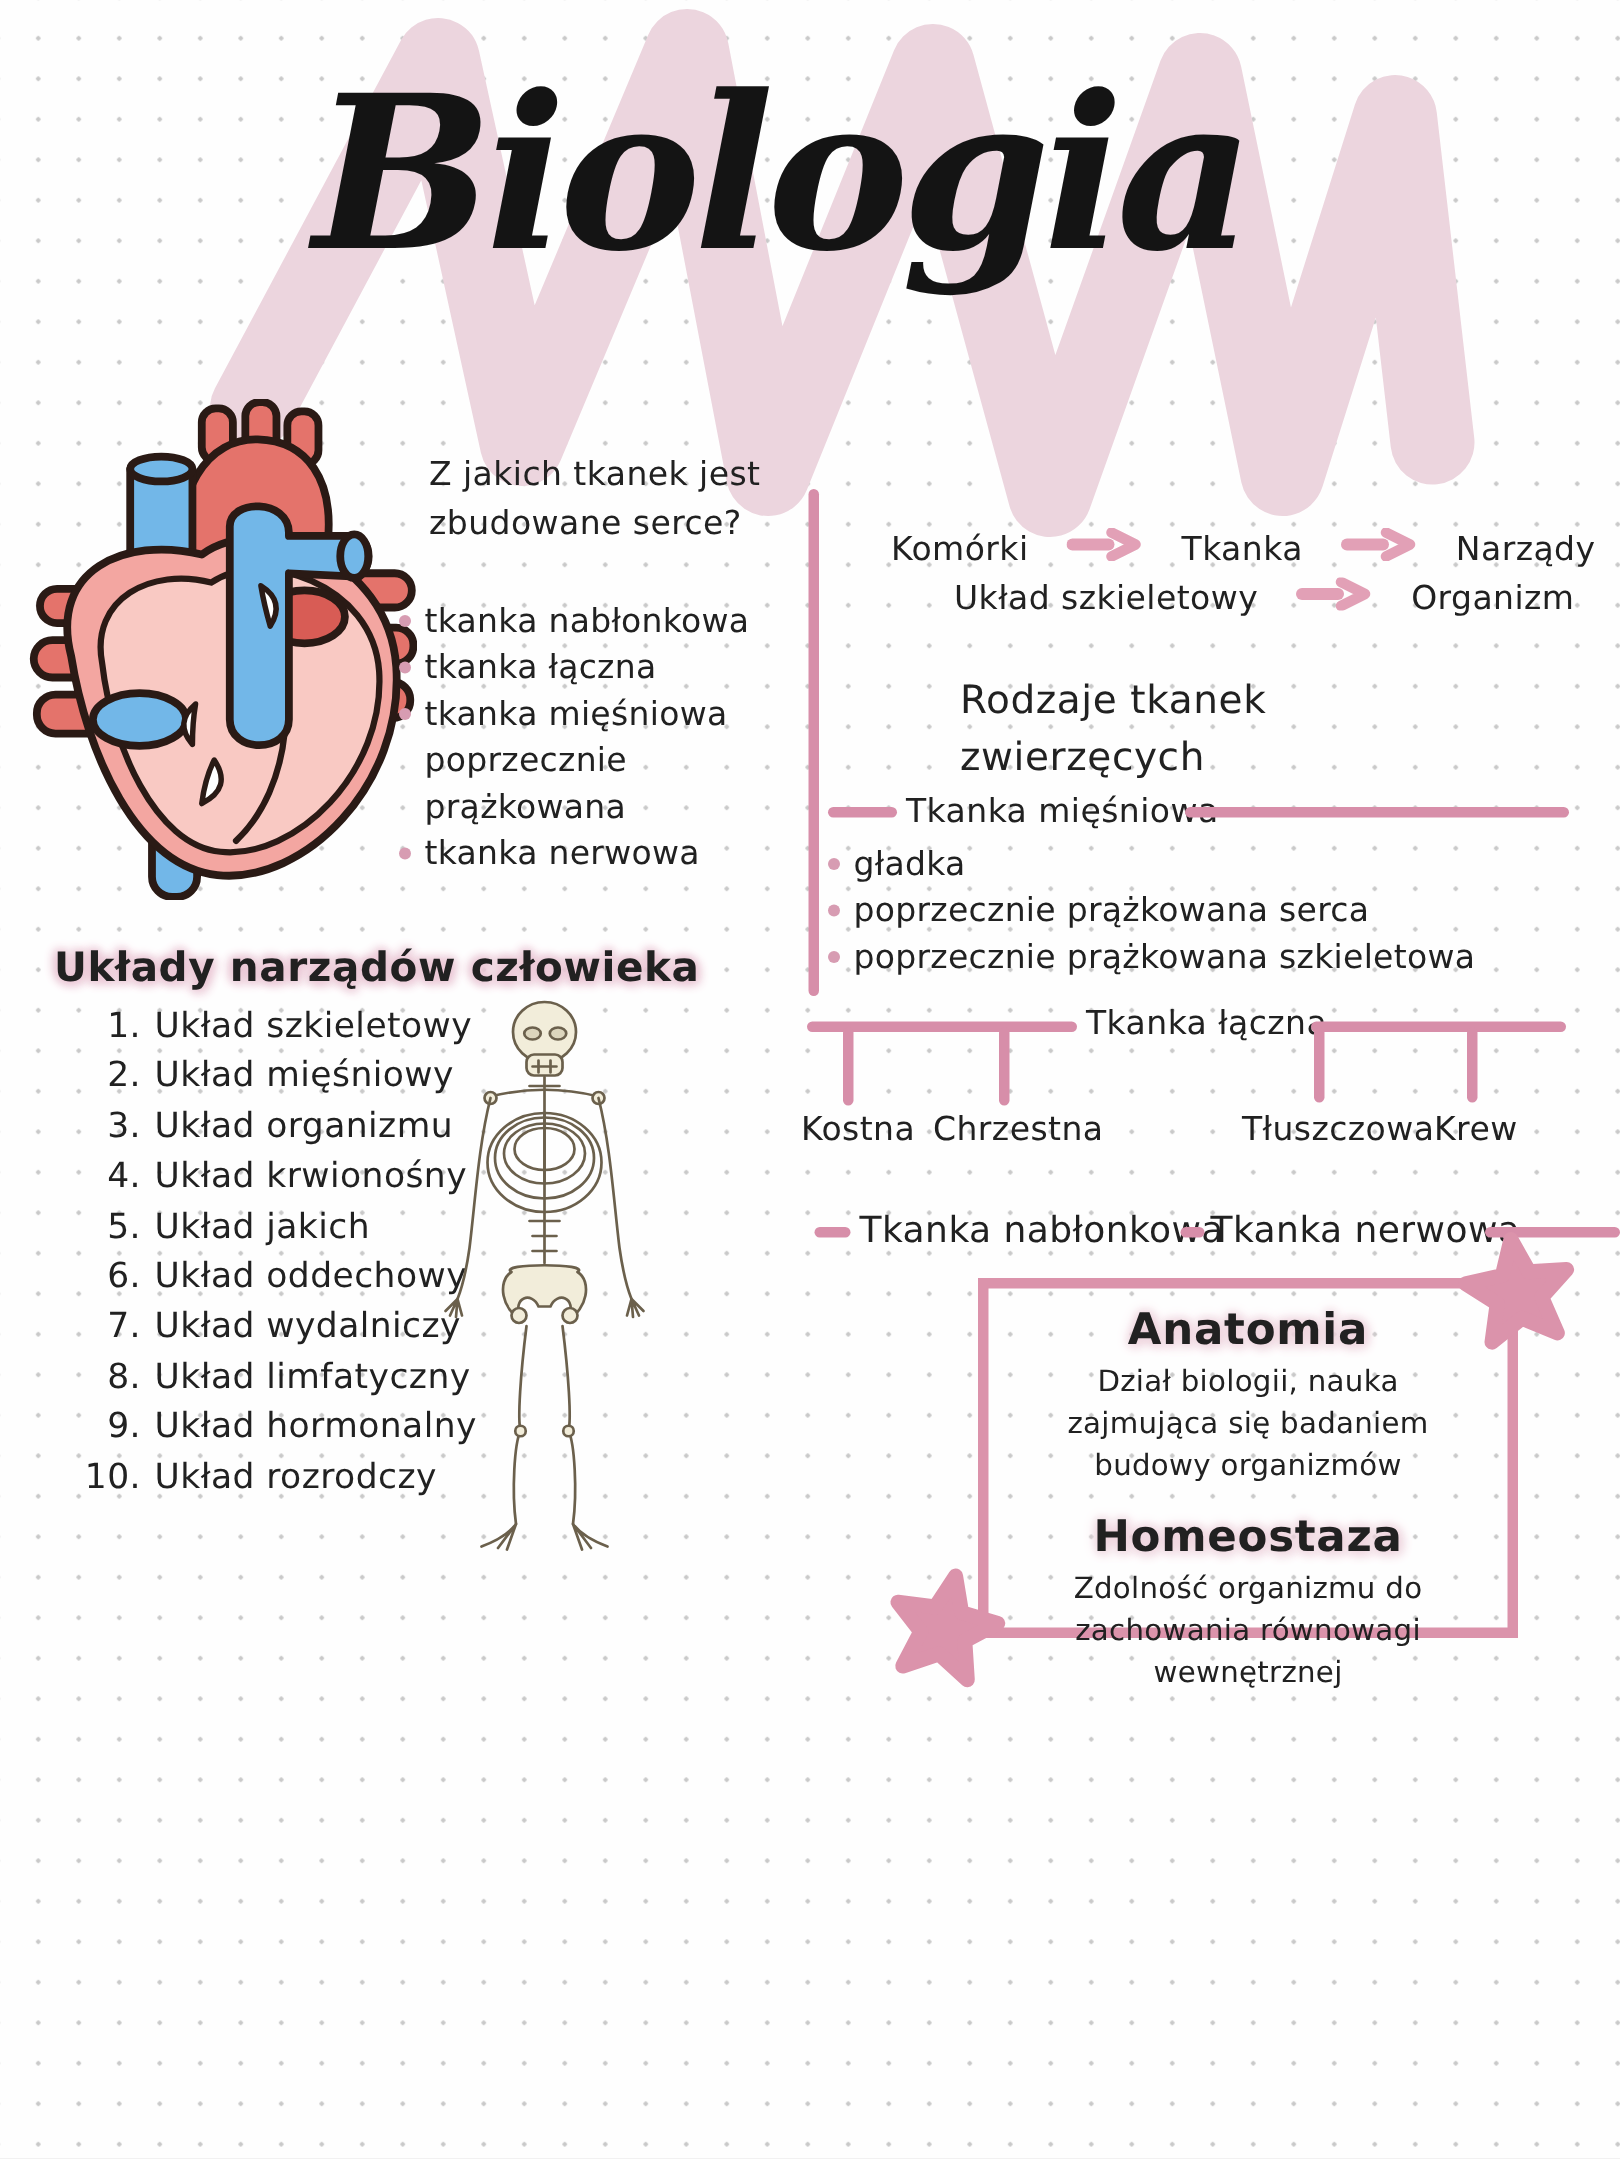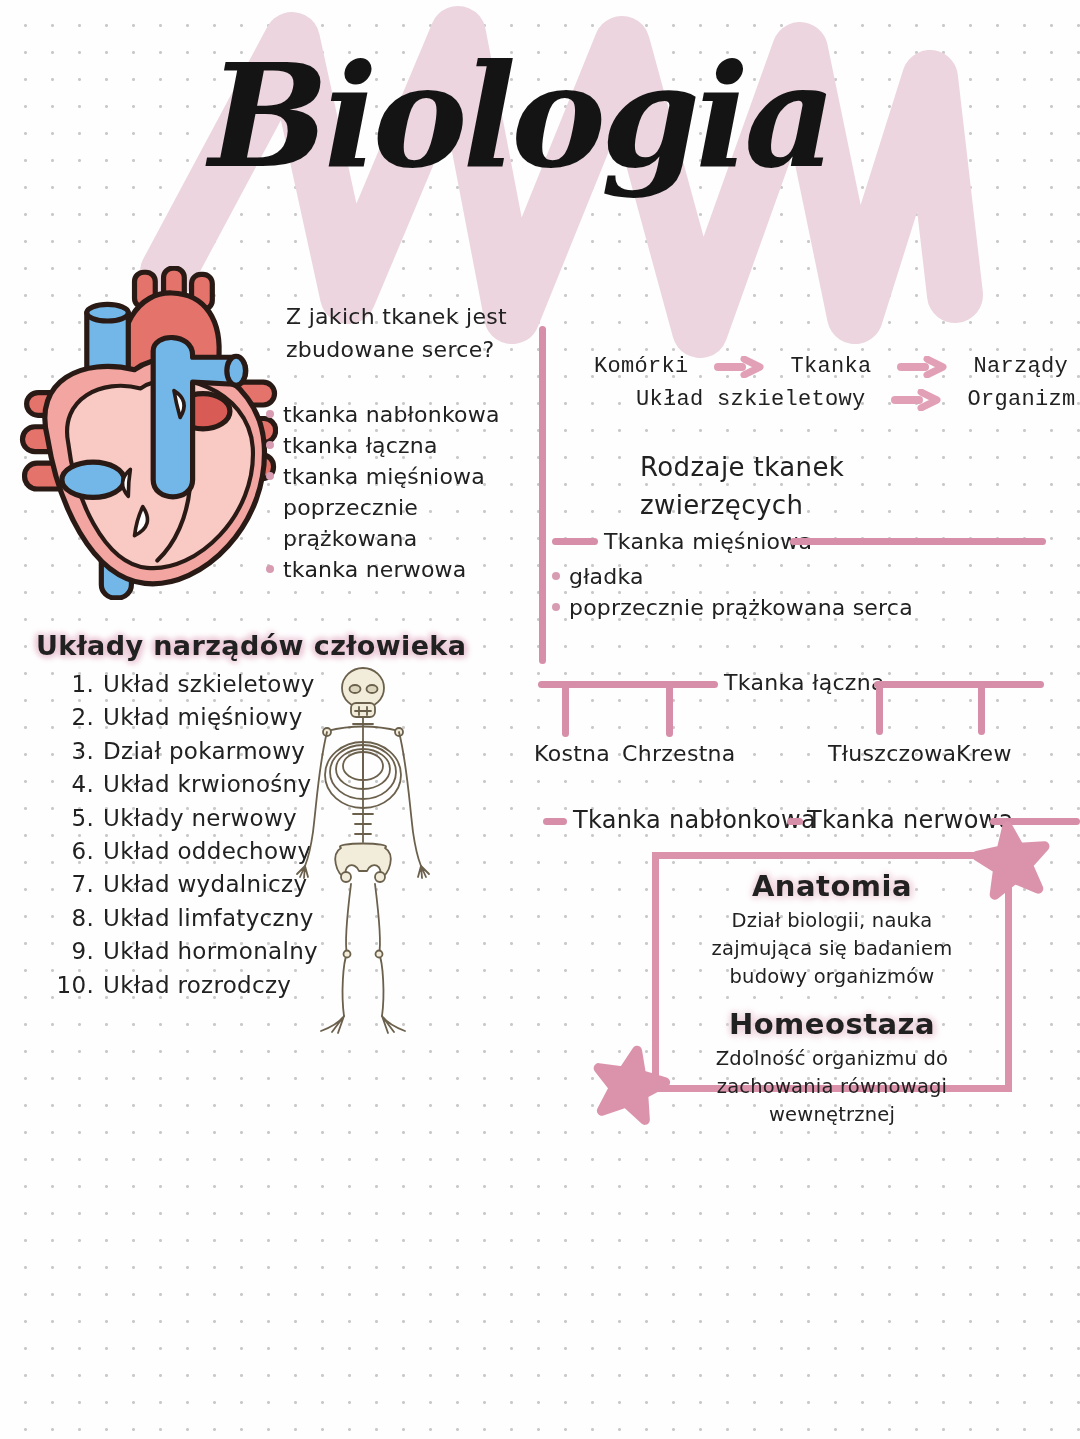--- a/index.html
+++ b/index.html
@@ -31,21 +31,21 @@
   }
   .tissue-list{left:266px;top:399px;width:272px;}
   .tissue-item{display:flex;align-items:flex-start;}
   .dot{
     flex:0 0 auto;width:8px;height:8px;border-radius:50%;
     background:#d79cb2;margin:11px 9px 0 0;
   }
   .tissue-item .lbl{font-size:22px;line-height:31px;letter-spacing:.2px;}
   
   .flow{left:558px;top:352px;width:520px;z-index:1;}
-  .flow-row{display:flex;align-items:center;gap:25px;font-family:Liberation Mono, monospace;}
+  .flow-row{display:flex;align-items:flex-start;gap:25px;}
   .flow-row.r1{margin-left:36px;}
   .flow-row.r2{margin-left:78px;margin-top:3px;}
   .flow-label{font-size:22px;line-height:30px;letter-spacing:.3px;white-space:nowrap;}
   .arrow svg{display:block;}
   
   .rodzaje{left:640px;top:448px;width:215px;font-size:26px;line-height:38px;letter-spacing:.4px;}
   .vline{left:539px;top:326px;width:7px;height:338px;background:#d78ea9;border-radius:4px;}
   .hline{position:absolute;height:7px;background:#d78ea9;border-radius:4px;}
   .vdrop{position:absolute;width:7px;background:#d78ea9;border-radius:4px;}
   
@@ -191,20 +191,24 @@
   <div class="hline" style="left:790px;top:538px;width:256px;"></div>
   <div class="abs muscle-list">
     <div class="muscle-item">
       <span class="dot"></span>
       <span class="lbl">gładka</span>
     </div>
     <div class="muscle-item">
       <span class="dot"></span>
       <span class="lbl">poprzecznie prążkowana serca</span>
     </div>
+    <div class="muscle-item">
+      <span class="dot"></span>
+      <span class="lbl">poprzecznie prążkowana szkieletowa</span>
+    </div>
   </div>
 
   <div class="hline" style="left:538px;top:681px;width:180px;"></div>
   <div class="abs laczna-title">Tkanka łączna</div>
   <div class="hline" style="left:874px;top:681px;width:170px;"></div>
   <div class="vdrop" style="left:562px;top:685px;height:52px;"></div>
   <div class="vdrop" style="left:666px;top:685px;height:52px;"></div>
   <div class="vdrop" style="left:876px;top:685px;height:50px;"></div>
   <div class="vdrop" style="left:978px;top:685px;height:50px;"></div>
   <div class="branch" style="left:534px;">Kostna</div>
@@ -223,29 +227,29 @@
     <div class="organ-item">
         <span class="num">1.</span>
         <span class="lbl">Układ szkieletowy</span>
       </div>
     <div class="organ-item">
         <span class="num">2.</span>
         <span class="lbl">Układ mięśniowy</span>
       </div>
     <div class="organ-item">
         <span class="num">3.</span>
-        <span class="lbl">Dział pokarmowy</span>
+        <span class="lbl">Układ organizmu</span>
       </div>
     <div class="organ-item">
         <span class="num">4.</span>
         <span class="lbl">Układ krwionośny</span>
       </div>
     <div class="organ-item">
         <span class="num">5.</span>
-        <span class="lbl">Układy nerwowy</span>
+        <span class="lbl">Układ jakich</span>
       </div>
     <div class="organ-item">
         <span class="num">6.</span>
         <span class="lbl">Układ oddechowy</span>
       </div>
     <div class="organ-item">
         <span class="num">7.</span>
         <span class="lbl">Układ wydalniczy</span>
       </div>
     <div class="organ-item">

